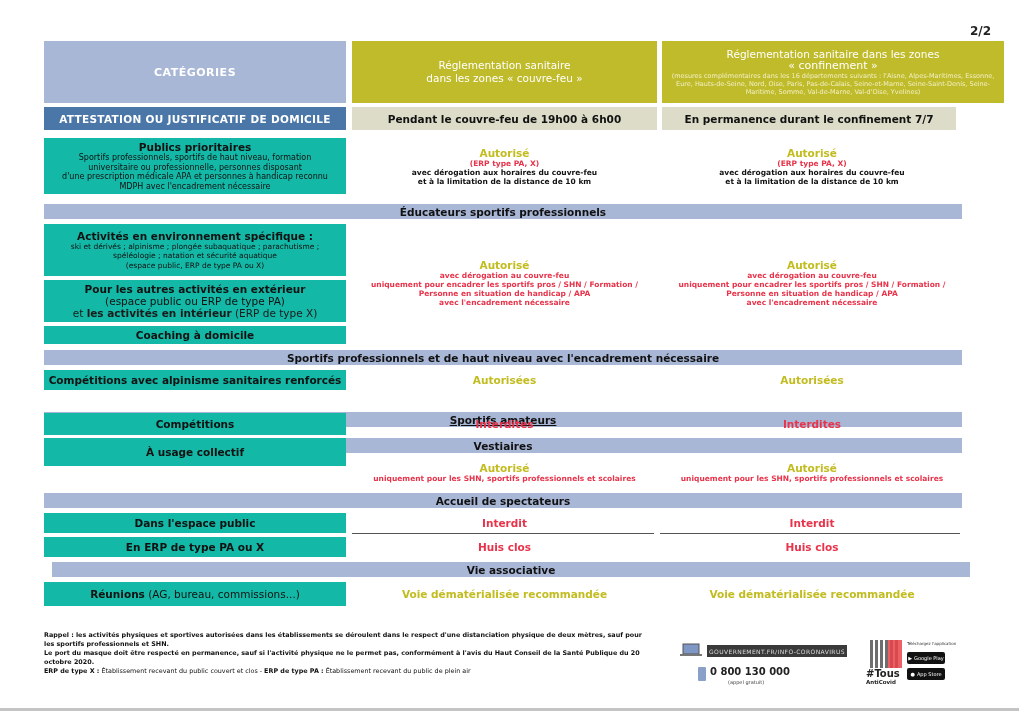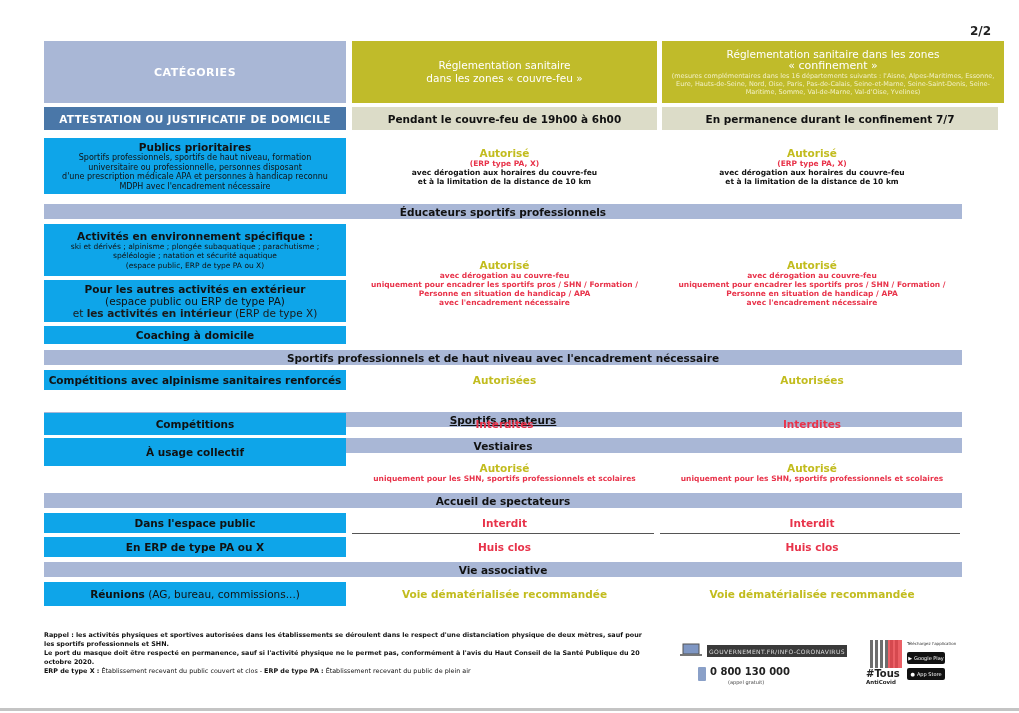--- a/index.html
+++ b/index.html
@@ -12,25 +12,25 @@
 
     .hdr { display:flex; align-items:center; justify-content:center; text-align:center; color:#fff; box-sizing:border-box; }
     .hdr-cat { left:44px; top:41px; width:302px; height:62px; background:#a9b7d6; font-size:11px; font-weight:bold; letter-spacing:0.5px; }
     .hdr-c2 { left:352px; top:41px; width:305px; height:62px; background:#c0bb2a; font-size:10.5px; line-height:13px; flex-direction:column; }
     .hdr-c3 { left:662px; top:41px; width:342px; height:62px; background:#c0bb2a; flex-direction:column; font-size:10.5px; line-height:12px; padding:0 4px; }
     .hdr-c3 .small { font-size:6.5px; line-height:8px; color:#f2f0c5; }
 
     .sub { display:flex; align-items:center; justify-content:center; text-align:center; box-sizing:border-box; font-size:10.5px; font-weight:bold; }
     .sub-cat { left:44px; top:107px; width:302px; height:23px; background:#4a77a8; color:#fff; letter-spacing:0.3px; }
     .sub-c2 { left:352px; top:107px; width:305px; height:23px; background:#dcdcc8; color:#111; }
-    .sub-c3 { left:662px; top:107px; width:336px; height:23px; background:#dcdcc8; color:#111; }
+    .sub-c3 { left:662px; top:107px; width:294px; height:23px; background:#dcdcc8; color:#111; }
 
     .bar { left:44px; width:918px; height:15px; background:#a9b7d6; display:flex; align-items:center; justify-content:center; font-size:10.5px; font-weight:bold; color:#111; }
 
-    .cell-cat { left:44px; width:302px; background:#0ea5e9; text-align:center; display:flex; flex-direction:column; align-items:center; justify-content:center; box-sizing:border-box; }
+    .cell-cat { left:44px; width:302px; background:#14b8a6; text-align:center; display:flex; flex-direction:column; align-items:center; justify-content:center; box-sizing:border-box; }
     .cell-val { text-align:center; display:flex; flex-direction:column; align-items:center; justify-content:center; box-sizing:border-box; }
     .c2 { left:352px; width:305px; }
     .c3 { left:662px; width:300px; }
 
     .t-bold { font-weight:bold; font-size:10.5px; color:#111; }
     .t-small { font-size:7.5px; line-height:9.5px; color:#111;text-align:center; }
     .t-mid { font-size:9.5px; line-height:11px; color:#111; }
     .ok { color:#c2bc1e; font-weight:bold; font-size:10.5px; }
     .red { color:#e8334a; font-weight:bold; }
     .red-s { color:#e8334a; font-weight:bold; font-size:7.5px; line-height:9px; }
@@ -183,21 +183,21 @@
 <div class="abs cell-cat" style="top:537px;height:20px;">
   <span class="t-bold">En ERP de type PA ou X</span>
 </div>
 <div class="abs cell-val c2" style="top:537px;height:20px;">
   <span class="red" style="font-size:10.5px">Huis clos</span>
 </div>
 <div class="abs cell-val c3" style="top:537px;height:20px;">
   <span class="red" style="font-size:10.5px">Huis clos</span>
 </div>
 
-<div class="abs bar" style="top:562px;">Vie associative</div>
+<div class="abs bar" style="top:562px;margin-left:8px;">Vie associative</div>
 <div class="abs cell-cat" style="top:582px;height:24px;">
   <span style="font-size:10.5px;color:#111">
     <b>Réunions</b><span> (AG, bureau, commissions...)</span>
   </span>
 </div>
 <div class="abs cell-val c2" style="top:582px;height:24px;">
   <span class="ok">Voie dématérialisée recommandée</span>
 </div>
 <div class="abs cell-val c3" style="top:582px;height:24px;">
   <span class="ok">Voie dématérialisée recommandée</span>

